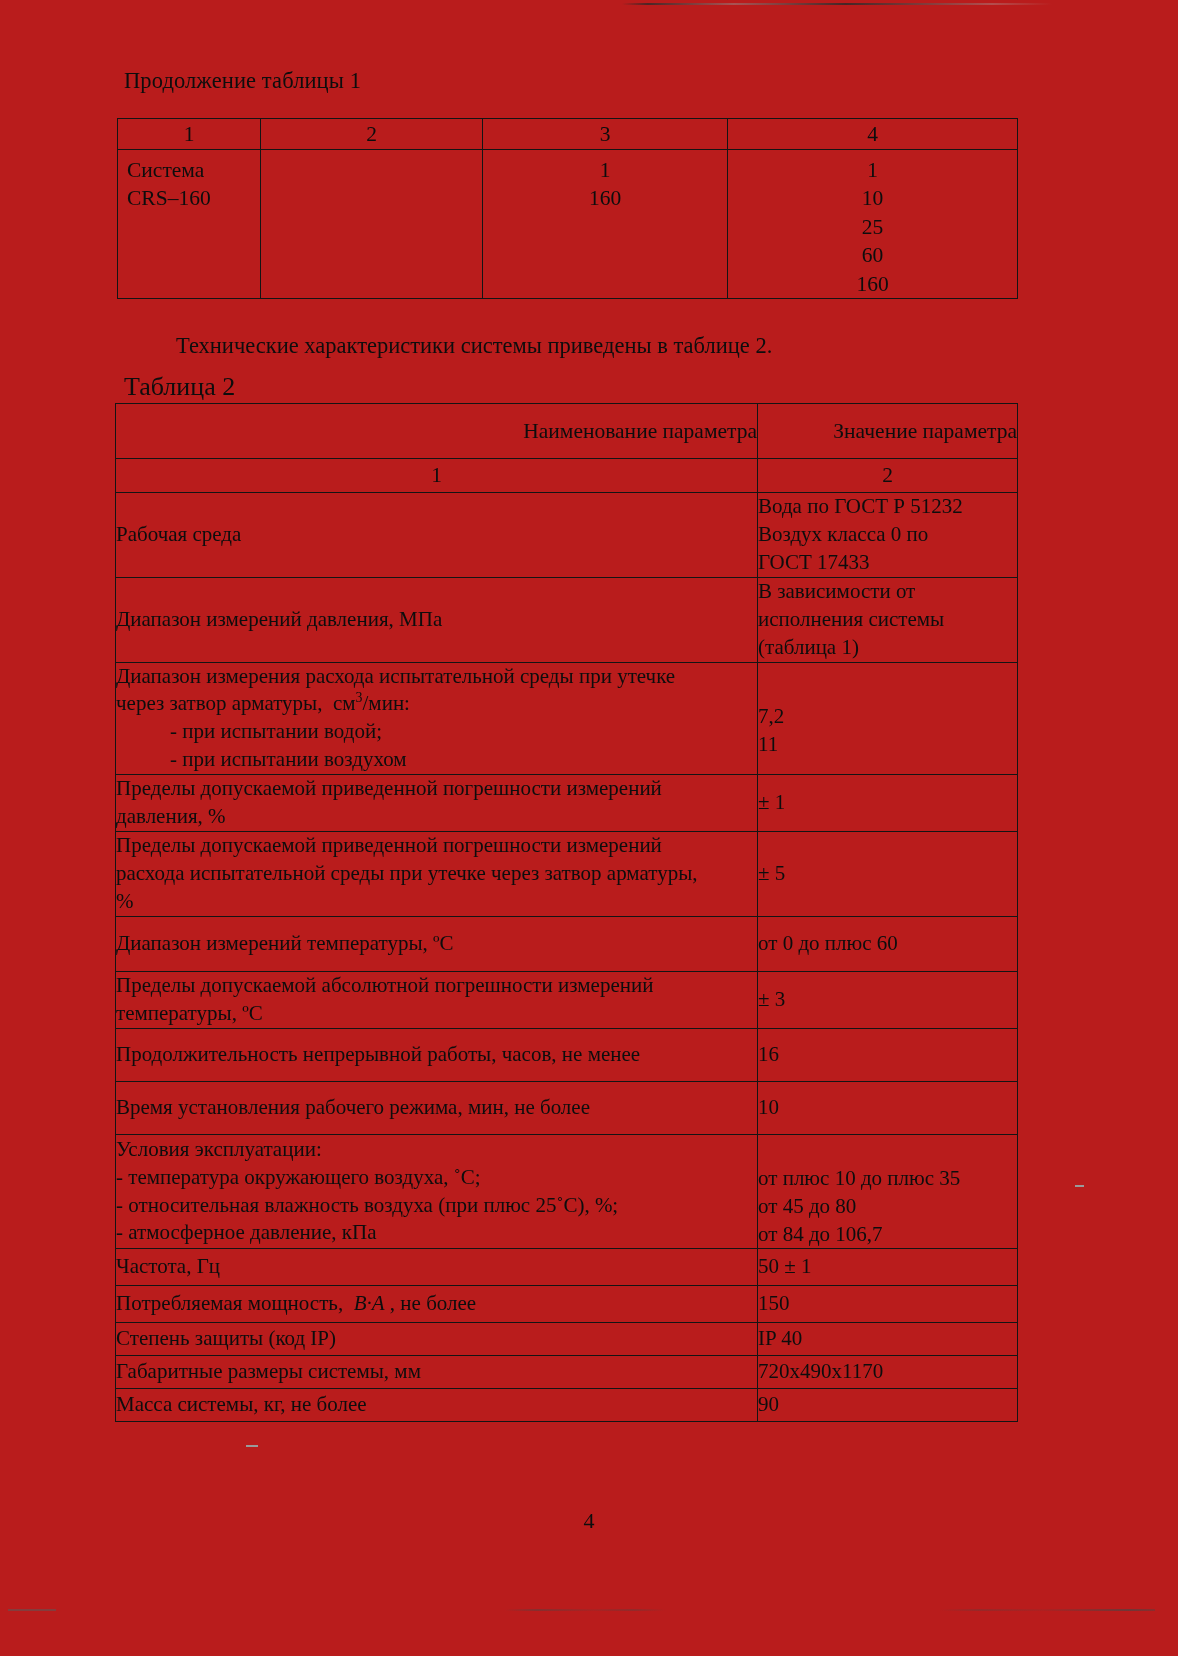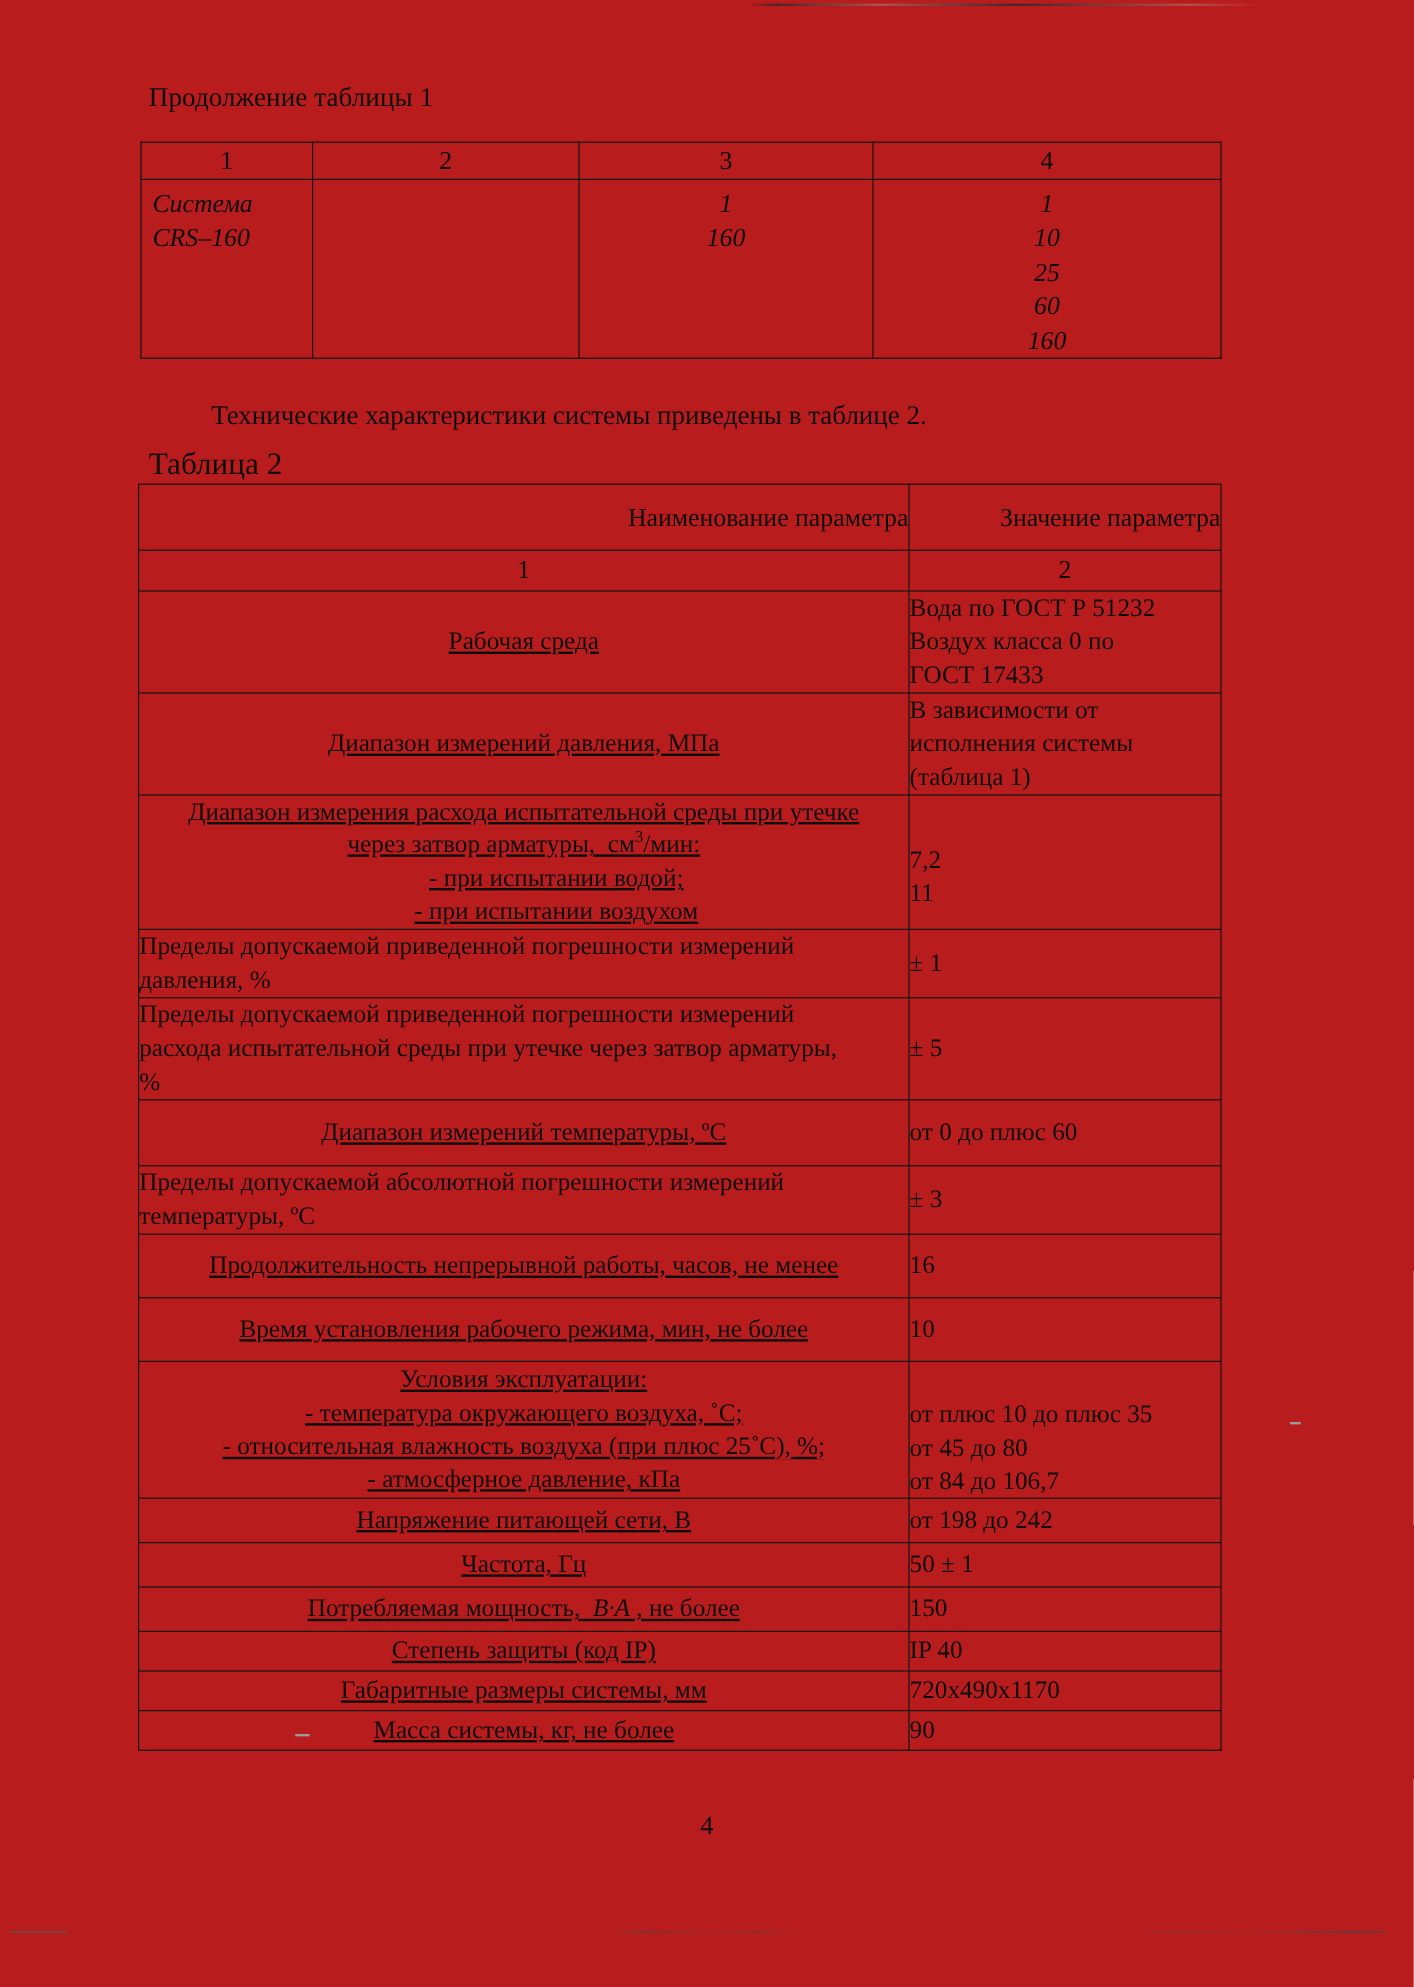--- a/index.html
+++ b/index.html
@@ -141,21 +141,21 @@
   }
   .tbl1 .left-pad {
     padding-left: 9px;
     line-height: 1.32;
   }
   .tbl1 .ctr {
     text-align: center;
     line-height: 1.32;
   }
   .tbl1 .ctr .ln,
-  .tbl1 .left-pad .ln { display: block; font-style: italic; }
+  .tbl1 .left-pad .ln { display: block; }
 
   
   .tbl2 {
     position: absolute;
     left: 115px;
     top: 403px;
     width: 902px;
     border-collapse: collapse;
     table-layout: fixed;
     font-size: 21px;
@@ -181,22 +181,21 @@
   .nm {
     padding: 6px 12px 6px 12px;
     line-height: 1.33;
     text-align: justify;
     text-align-last: left;
     hyphens: none;
   }
   .nm-plain {
     padding: 6px 12px 6px 12px;
     line-height: 1.33;
-    text-align: center;
-    text-decoration: underline;
+    text-align: left;
   }
   .vl {
     padding: 6px 10px 6px 10px;
     line-height: 1.33;
     text-align: left;
   }
   .vl-just {
     padding: 6px 10px 6px 10px;
     line-height: 1.33;
     text-align: justify;
@@ -370,28 +369,20 @@
           <span class="ln">- относительная влажность воздуха (при плюс 25˚С), %;</span>
           <span class="ln">- атмосферное давление, кПа</span>
         </td>
         <td class="vl">
           <span class="ln" style="padding-top:30px">от  плюс  10  до  плюс  35</span>
           <span class="ln">от 45 до 80</span>
           <span class="ln">от 84 до 106,7</span>
         </td>
       </tr>
 
-      <tr>
-        <td class="nm-plain" style="height:36px">
-          <span class="ln">Напряжение питающей сети, В</span>
-        </td>
-        <td class="vl">
-          <span class="ln">от 198 до 242</span>
-        </td>
-      </tr>
 
       <tr>
         <td class="nm-plain" style="height:36px">
           <span class="ln">Частота, Гц</span>
         </td>
         <td class="vl">
           <span class="ln nowrap">50 ± 1</span>
         </td>
       </tr>
 

